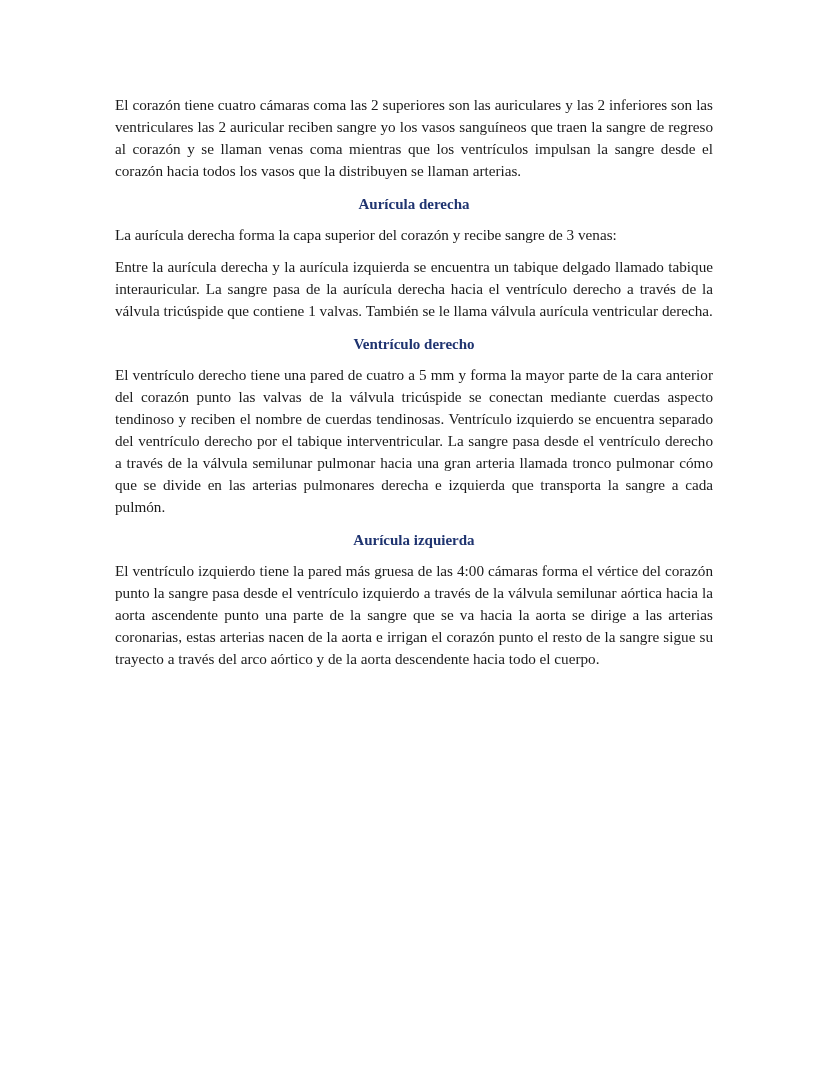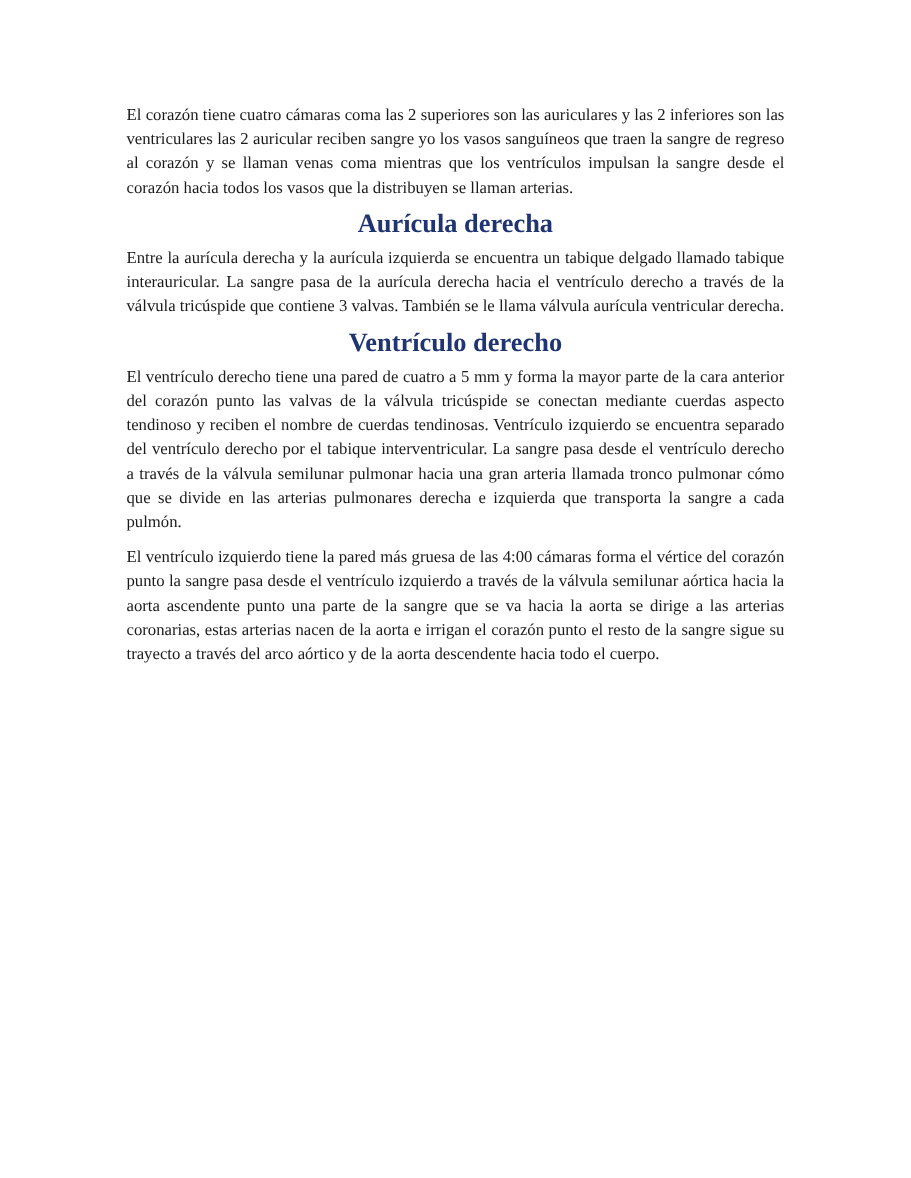--- a/index.html
+++ b/index.html
@@ -25,21 +25,21 @@
     }
     p {
       margin: 0 0 10px 0;
       text-align: justify;
     }
     p.intro {
     }
     h2 {
       font-family: "Liberation Serif", serif;
       font-weight: bold;
-      font-size: 24px;
+      font-size: 15px;
       line-height: 24px;
       color: #1f3470;
       text-align: center;
       margin: 0 0 8px 0;
     }
     ol {
       margin: 0 0 10px 0;
       padding-left: 48px;
     }
     ol li {
@@ -49,28 +49,30 @@
   </style>
 </head>
 <body>
 
 <div class="page">
 
   <p class="intro">El corazón tiene cuatro cámaras coma las 2 superiores son las auriculares y las 2 inferiores son las ventriculares las 2 auricular reciben sangre yo los vasos sanguíneos que traen la sangre de regreso al corazón y se llaman venas coma mientras que los ventrículos impulsan la sangre desde el corazón hacia todos los vasos que la distribuyen se llaman arterias.</p>
 
   <section>
     <h2>Aurícula derecha</h2>
-    <p>Entre la aurícula derecha y la aurícula izquierda se encuentra un tabique delgado llamado tabique interauricular. La sangre pasa de la aurícula derecha hacia el ventrículo derecho a través de la válvula tricúspide que contiene 3 valvas. También se le llama válvula aurícula ventricular derecha.</p>
+    <p>La aurícula derecha forma la capa superior del corazón y recibe sangre de 3 venas:</p>
+    <p>Entre la aurícula derecha y la aurícula izquierda se encuentra un tabique delgado llamado tabique interauricular. La sangre pasa de la aurícula derecha hacia el ventrículo derecho a través de la válvula tricúspide que contiene 1 valvas. También se le llama válvula aurícula ventricular derecha.</p>
   </section>
 
   <section>
     <h2>Ventrículo derecho</h2>
     <p>El ventrículo derecho tiene una pared de cuatro a 5 mm y forma la mayor parte de la cara anterior del corazón punto las valvas de la válvula tricúspide se conectan mediante cuerdas aspecto tendinoso y reciben el nombre de cuerdas tendinosas. Ventrículo izquierdo se encuentra separado del ventrículo derecho por el tabique interventricular. La sangre pasa desde el ventrículo derecho a través de la válvula semilunar pulmonar hacia una gran arteria llamada tronco pulmonar cómo que se divide en las arterias pulmonares derecha e izquierda que transporta la sangre a cada pulmón.</p>
   </section>
 
   <section>
+    <h2>Aurícula izquierda</h2>
   </section>
 
   <section>
     <p>El ventrículo izquierdo tiene la pared más gruesa de las 4:00 cámaras forma el vértice del corazón punto la sangre pasa desde el ventrículo izquierdo a través de la válvula semilunar aórtica hacia la aorta ascendente punto una parte de la sangre que se va hacia la aorta se dirige a las arterias coronarias, estas arterias nacen de la aorta e irrigan el corazón punto el resto de la sangre sigue su trayecto a través del arco aórtico y de la aorta descendente hacia todo el cuerpo.</p>
   </section>
 
 </div>
 
 </body></html>

